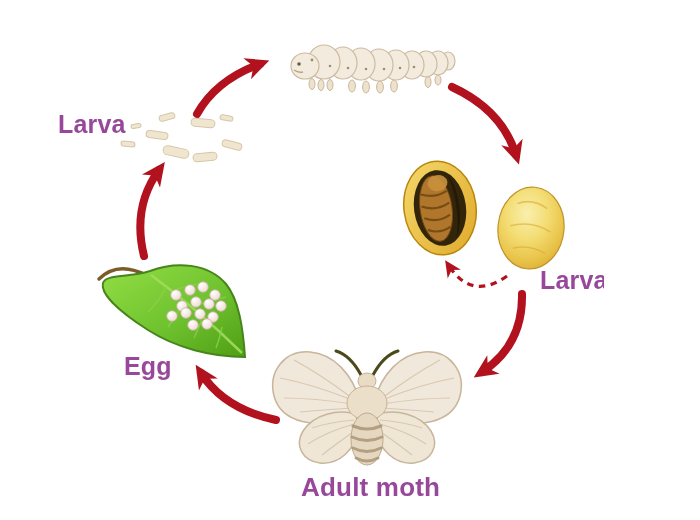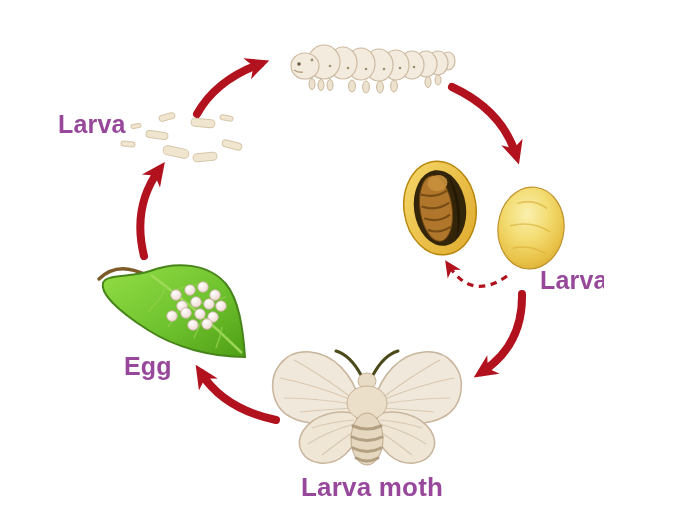--- a/index.html
+++ b/index.html
@@ -211,15 +211,15 @@
       <path d="M352,437 Q367,444 382,437"></path>
       <path d="M353,448 Q367,455 381,448"></path>
       <path d="M356,458 Q367,464 378,458"></path>
     </g>
   </g>
 </svg>
 
 <div class="stage-label lbl-larva">Larva</div>
 <div class="stage-label lbl-cocoon">Larva</div>
 <div class="stage-label lbl-egg">Egg</div>
-<div class="stage-label lbl-adult">Larva moth</div>
+<div class="stage-label lbl-adult">Adult moth</div>
 
 </div>
 
 </body></html>

